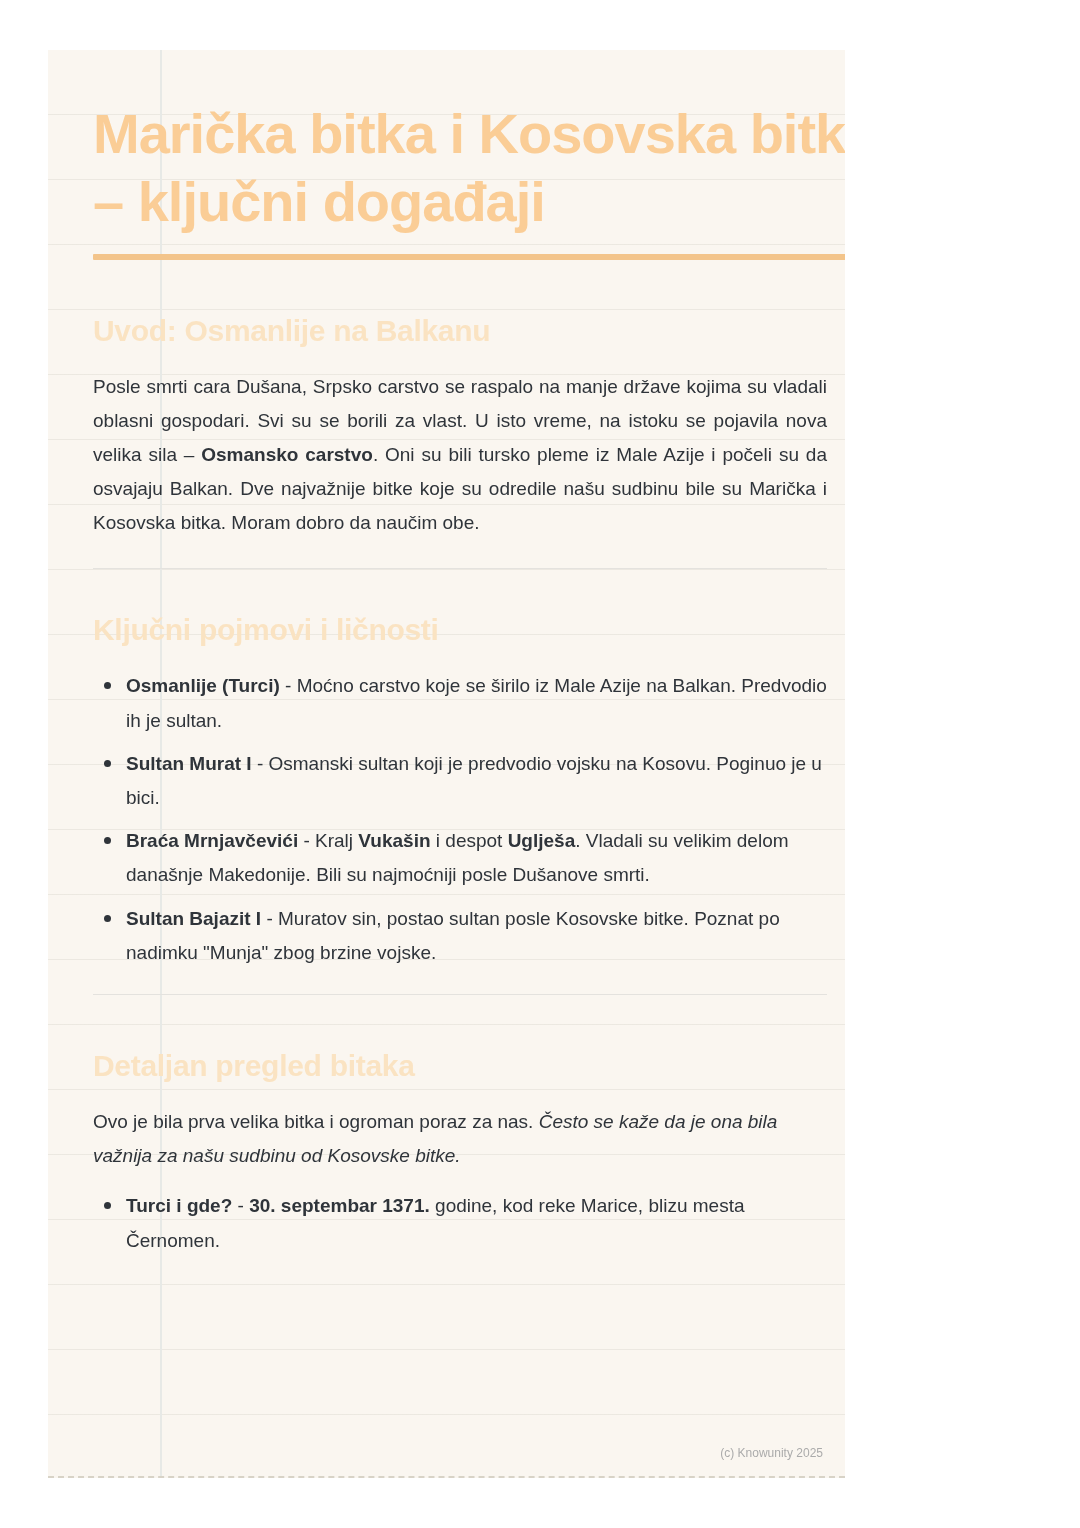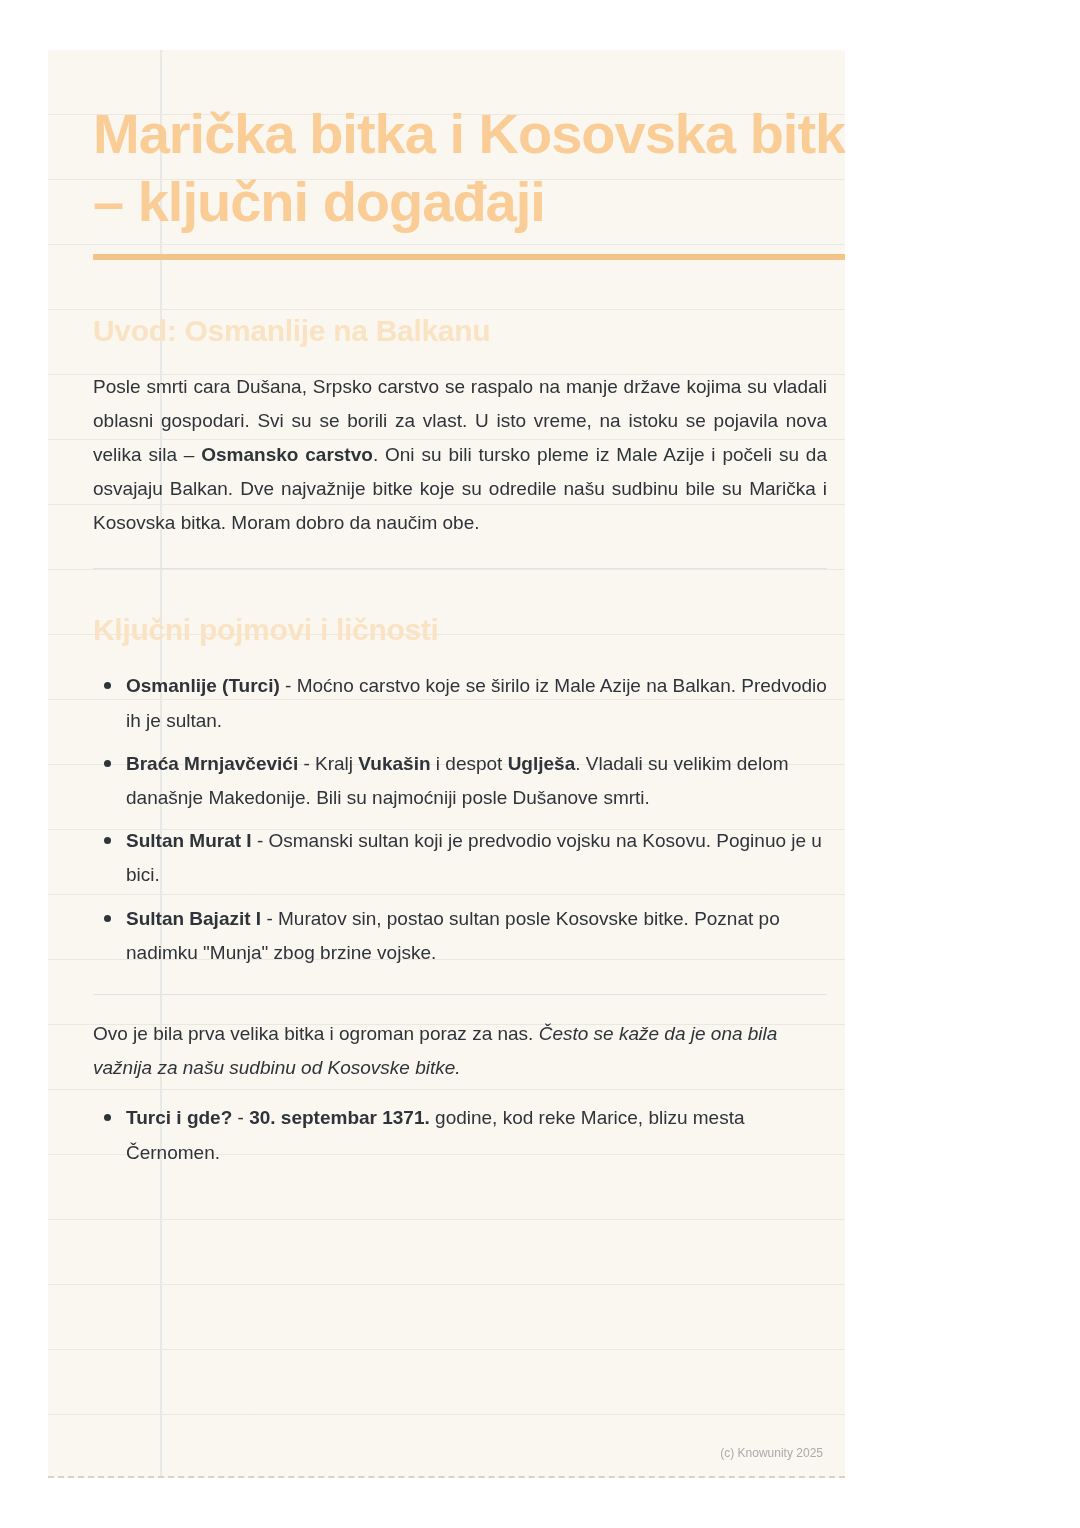--- a/index.html
+++ b/index.html
@@ -137,27 +137,28 @@
     <hr class="title-rule">
 
     <h2 class="section-heading">Uvod: Osmanlije na Balkanu</h2>
     <p class="body-text justify"><span>Posle smrti cara Dušana, Srpsko carstvo se raspalo na manje države kojima su vladali oblasni gospodari. Svi su se borili za vlast. U isto vreme, na istoku se pojavila nova velika sila – </span><span class="seg-b">Osmansko carstvo</span><span>. Oni su bili tursko pleme iz Male Azije i počeli su da osvajaju Balkan. Dve najvažnije bitke koje su odredile našu sudbinu bile su Marička i Kosovska bitka. Moram dobro da naučim obe.</span></p>
 
     <hr class="divider">
 
     <h2 class="section-heading tight">Ključni pojmovi i ličnosti</h2>
     <ul class="bullet-list">
         <li><span class="dot"></span><span class="seg-b">Osmanlije (Turci)</span><span> - Moćno carstvo koje se širilo iz Male Azije na Balkan. Predvodio ih je sultan.</span></li>
+        <li><span class="dot"></span><span class="seg-b">Sultan Murat I</span><span> - Osmanski sultan koji je predvodio vojsku na Kosovu. Poginuo je u bici.</span></li>
         <li><span class="dot"></span><span class="seg-b">Braća Mrnjavčevići</span><span> - Kralj </span><span class="seg-b">Vukašin</span><span> i despot </span><span class="seg-b">Uglješa</span><span>. Vladali su velikim delom današnje Makedonije. Bili su najmoćniji posle Dušanove smrti.</span></li>
-        <li><span class="dot"></span><span class="seg-b">Sultan Murat I</span><span> - Osmanski sultan koji je predvodio vojsku na Kosovu. Poginuo je u bici.</span></li>
         <li><span class="dot"></span><span class="seg-b">Sultan Bajazit I</span><span> - Muratov sin, postao sultan posle Kosovske bitke. Poznat po nadimku "Munja" zbog brzine vojske.</span></li>
       </ul>
 
     <hr class="divider d2">
 
+    <h2 class="section-heading">Detaljan pregled bitaka</h2>
 
     <p class="body-text"><span>Ovo je bila prva velika bitka i ogroman poraz za nas. </span><span class="seg-i">Često se kaže da je ona bila važnija za našu sudbinu od Kosovske bitke.</span></p>
     <ul class="bullet-list single">
         <li><span class="dot"></span><span class="seg-b">Turci i gde?</span><span> - </span><span class="seg-b">30. septembar 1371.</span><span> godine, kod reke Marice, blizu mesta Černomen.</span></li>
       </ul>
   </div>
 
   <div class="doc-footer">(c) Knowunity 2025</div>
 </div>
 

